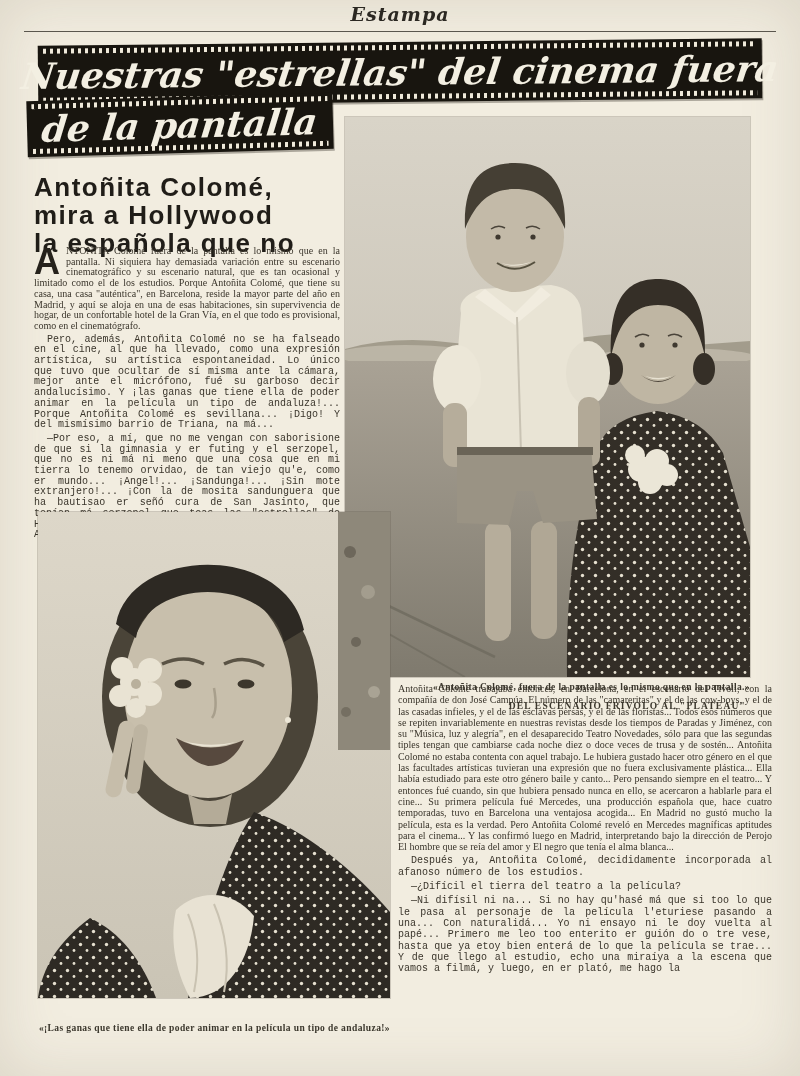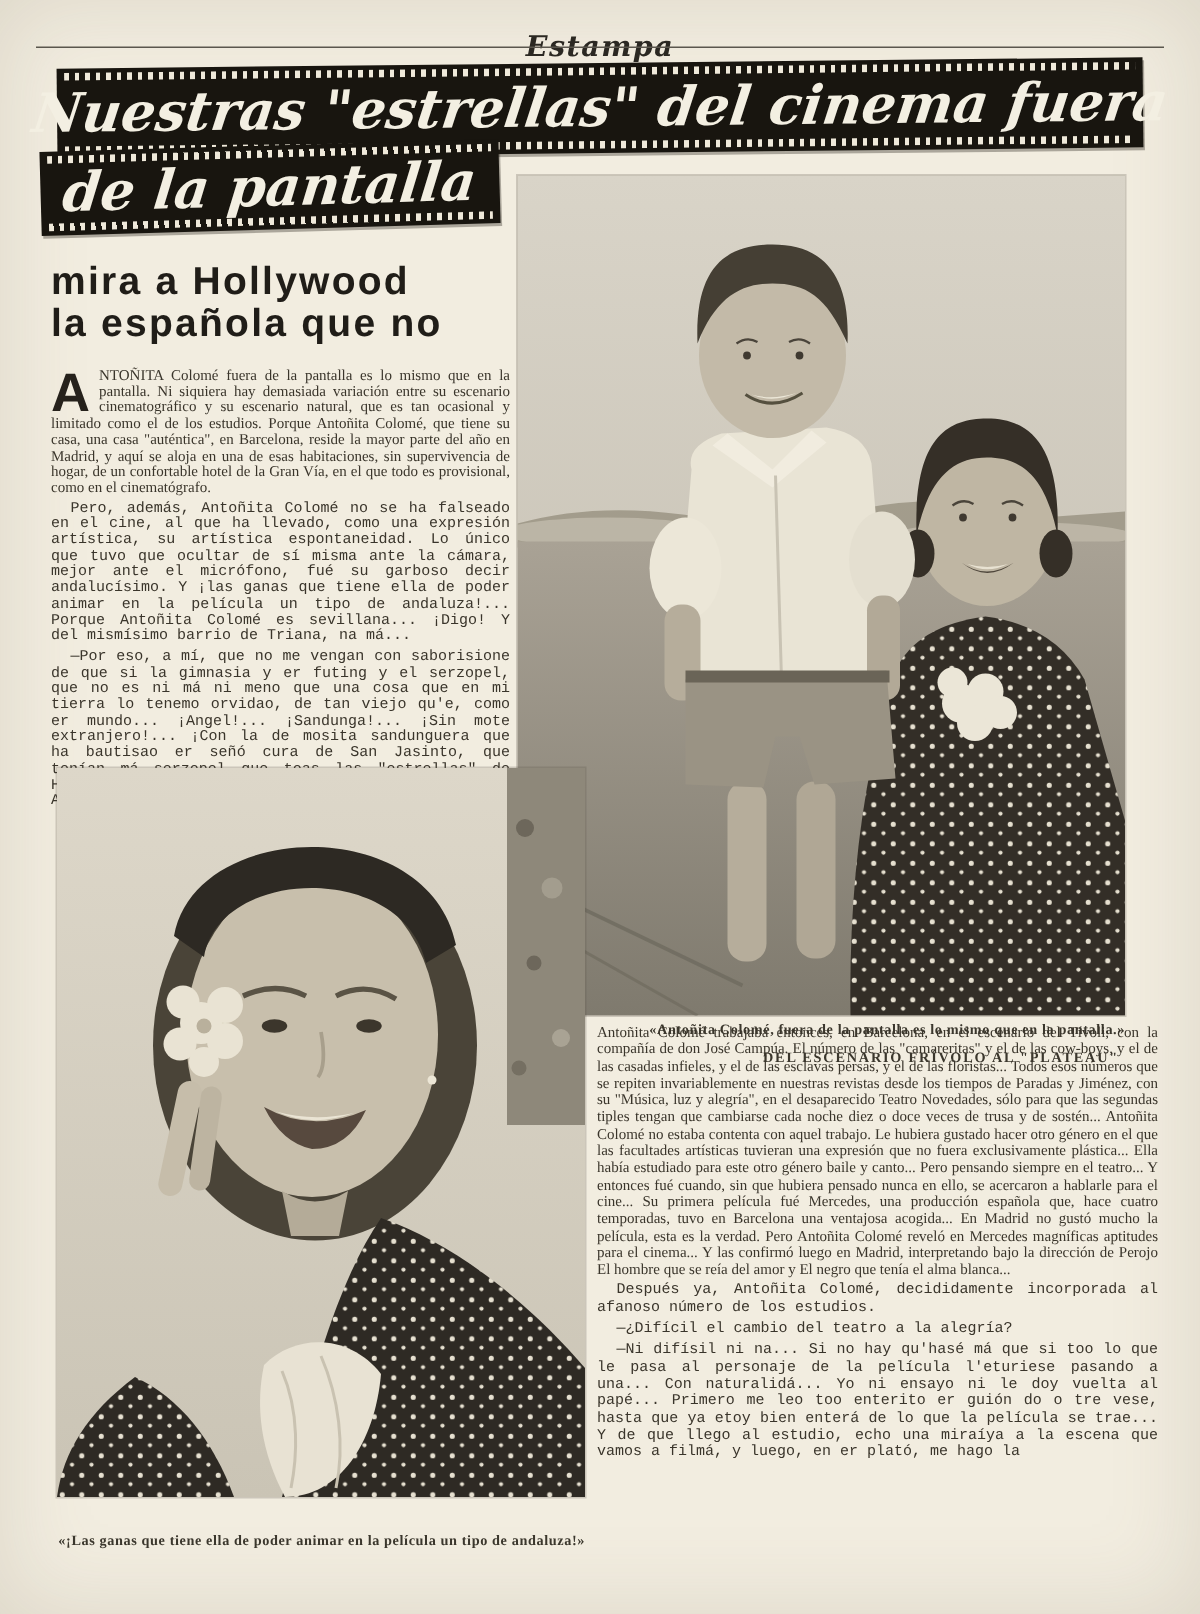--- a/index.html
+++ b/index.html
@@ -6,21 +6,21 @@
   .page {
     position:relative; width:800px; height:1076px; margin:0 auto;
     background:#f2ede0;
     font-family:"Liberation Serif", serif;
     color:#3a352b;
     overflow:hidden;
     box-shadow: inset 0 0 60px rgba(120,110,90,.18);
   }
   
   .masthead {
-    position:absolute; top:20px; left:0; right:0; text-align:center;
+    position:absolute; top:3px; left:0; right:0; text-align:center;
     font-family:"DejaVu Serif", serif; font-weight:bold; font-style:italic;
     font-size:19px; letter-spacing:1px; color:#2b2822;
   }
   .masthead-rule { position:absolute; top:31px; left:24px; right:24px; border-top:1.6px solid #5a564d; }
   
   .filmstrip {
     position:absolute; background:#18150f; color:#f3efe2;
     display:flex; align-items:center; justify-content:center;
     font-family:"DejaVu Serif", serif; font-style:italic; font-weight:bold;
     box-shadow:1px 2px 0 rgba(40,35,25,.35);
@@ -76,20 +76,21 @@
   <div class="masthead-rule"></div>
 
   <div class="filmstrip strip1">
     <span class="script">Nuestras "estrellas" del cinema fuera</span>
   </div>
   <div class="filmstrip strip2">
     <span class="script">de la pantalla</span>
   </div>
 
   <h1 class="article-title">
+    <div>Antoñita Colomé,</div>
     <div>mira a Hollywood</div>
     <div>la española que no</div>
   </h1>
 
   <div class="col col-left">
     <p><span class="dropcap">A</span><span>NTOÑITA Colomé fuera de la pantalla es lo mismo que en la pantalla. Ni siquiera hay demasiada variación entre su escenario cinematográfico y su escenario natural, que es tan ocasional y limitado como el de los estudios. Porque Antoñita Colomé, que tiene su casa, una casa "auténtica", en Barcelona, reside la mayor parte del año en Madrid, y aquí se aloja en una de esas habitaciones, sin supervivencia de hogar, de un confortable hotel de la Gran Vía, en el que todo es provisional, como en el cinematógrafo.</span></p>
     <p class="indent">Pero, además, Antoñita Colomé no se ha falseado en el cine, al que ha llevado, como una expresión artística, su artística espontaneidad. Lo único que tuvo que ocultar de sí misma ante la cámara, mejor ante el micrófono, fué su garboso decir andalucísimo. Y ¡las ganas que tiene ella de poder animar en la película un tipo de andaluza!... Porque Antoñita Colomé es sevillana... ¡Digo! Y del mismísimo barrio de Triana, na má...</p>
     <p class="indent">—Por eso, a mí, que no me vengan con saborisione de que si la gimnasia y er futing y el serzopel, que no es ni má ni meno que una cosa que en mi tierra lo tenemo orvidao, de tan viejo qu'e, como er mundo... ¡Angel!... ¡Sandunga!... ¡Sin mote extranjero!... ¡Con la de mosita sandunguera que ha bautisao er señó cura de San Jasinto, que tenían má serzopel que toas las "estrellas" de Hollywood juntas!... Y sin enterarse—dice Antoñita.</p>
   </div>
 
@@ -156,21 +157,21 @@
       <rect x="112" y="330" width="136" height="8" fill="#6a6457"></rect>
     </svg>
   </figure>
   <div class="caption caption-top">«Antoñita Colomé, fuera de la pantalla es lo mismo que en la pantalla.»</div>
 
   <div class="section-heading">DEL ESCENARIO FRÍVOLO AL "PLATEAU"</div>
 
   <div class="col col-right">
     <p>Antoñita Colomé trabajaba entonces, en Barcelona, en el escenario del Tívoli, con la compañía de don José Campúa. El número de las "camareritas" y el de las cow-boys, y el de las casadas infieles, y el de las esclavas persas, y el de las floristas... Todos esos números que se repiten invariablemente en nuestras revistas desde los tiempos de Paradas y Jiménez, con su "Música, luz y alegría", en el desaparecido Teatro Novedades, sólo para que las segundas tiples tengan que cambiarse cada noche diez o doce veces de trusa y de sostén... Antoñita Colomé no estaba contenta con aquel trabajo. Le hubiera gustado hacer otro género en el que las facultades artísticas tuvieran una expresión que no fuera exclusivamente plástica... Ella había estudiado para este otro género baile y canto... Pero pensando siempre en el teatro... Y entonces fué cuando, sin que hubiera pensado nunca en ello, se acercaron a hablarle para el cine... Su primera película fué Mercedes, una producción española que, hace cuatro temporadas, tuvo en Barcelona una ventajosa acogida... En Madrid no gustó mucho la película, esta es la verdad. Pero Antoñita Colomé reveló en Mercedes magníficas aptitudes para el cinema... Y las confirmó luego en Madrid, interpretando bajo la dirección de Perojo El hombre que se reía del amor y El negro que tenía el alma blanca...</p>
     <p class="indent">Después ya, Antoñita Colomé, decididamente incorporada al afanoso número de los estudios.</p>
-    <p class="indent">—¿Difícil el cambio del teatro a la alegría?</p>
+    <p class="indent">—¿Difícil el tierra del teatro a la película?</p>
     <p class="indent">—Ni difísil ni na... Si no hay qu'hasé má que si too lo que le pasa al personaje de la película l'eturiese pasando a una... Con naturalidá... Yo ni ensayo ni le doy vuelta al papé... Primero me leo too enterito er guión do o tre vese, hasta que ya etoy bien enterá de lo que la película se trae... Y de que llego al estudio, echo una miraíya a la escena que vamos a filmá, y luego, en er plató, me hago la</p>
   </div>
 
   <figure class="photo photo-bottom">
     <svg viewBox="0 0 352 486" preserveAspectRatio="none">
       <defs>
         <linearGradient id="bgB" x1="0" y1="0" x2="0" y2="1">
           <stop offset="0" stop-color="#ddd7c9"></stop>
             <stop offset="1" stop-color="#cac4b5"></stop>
         </linearGradient>

